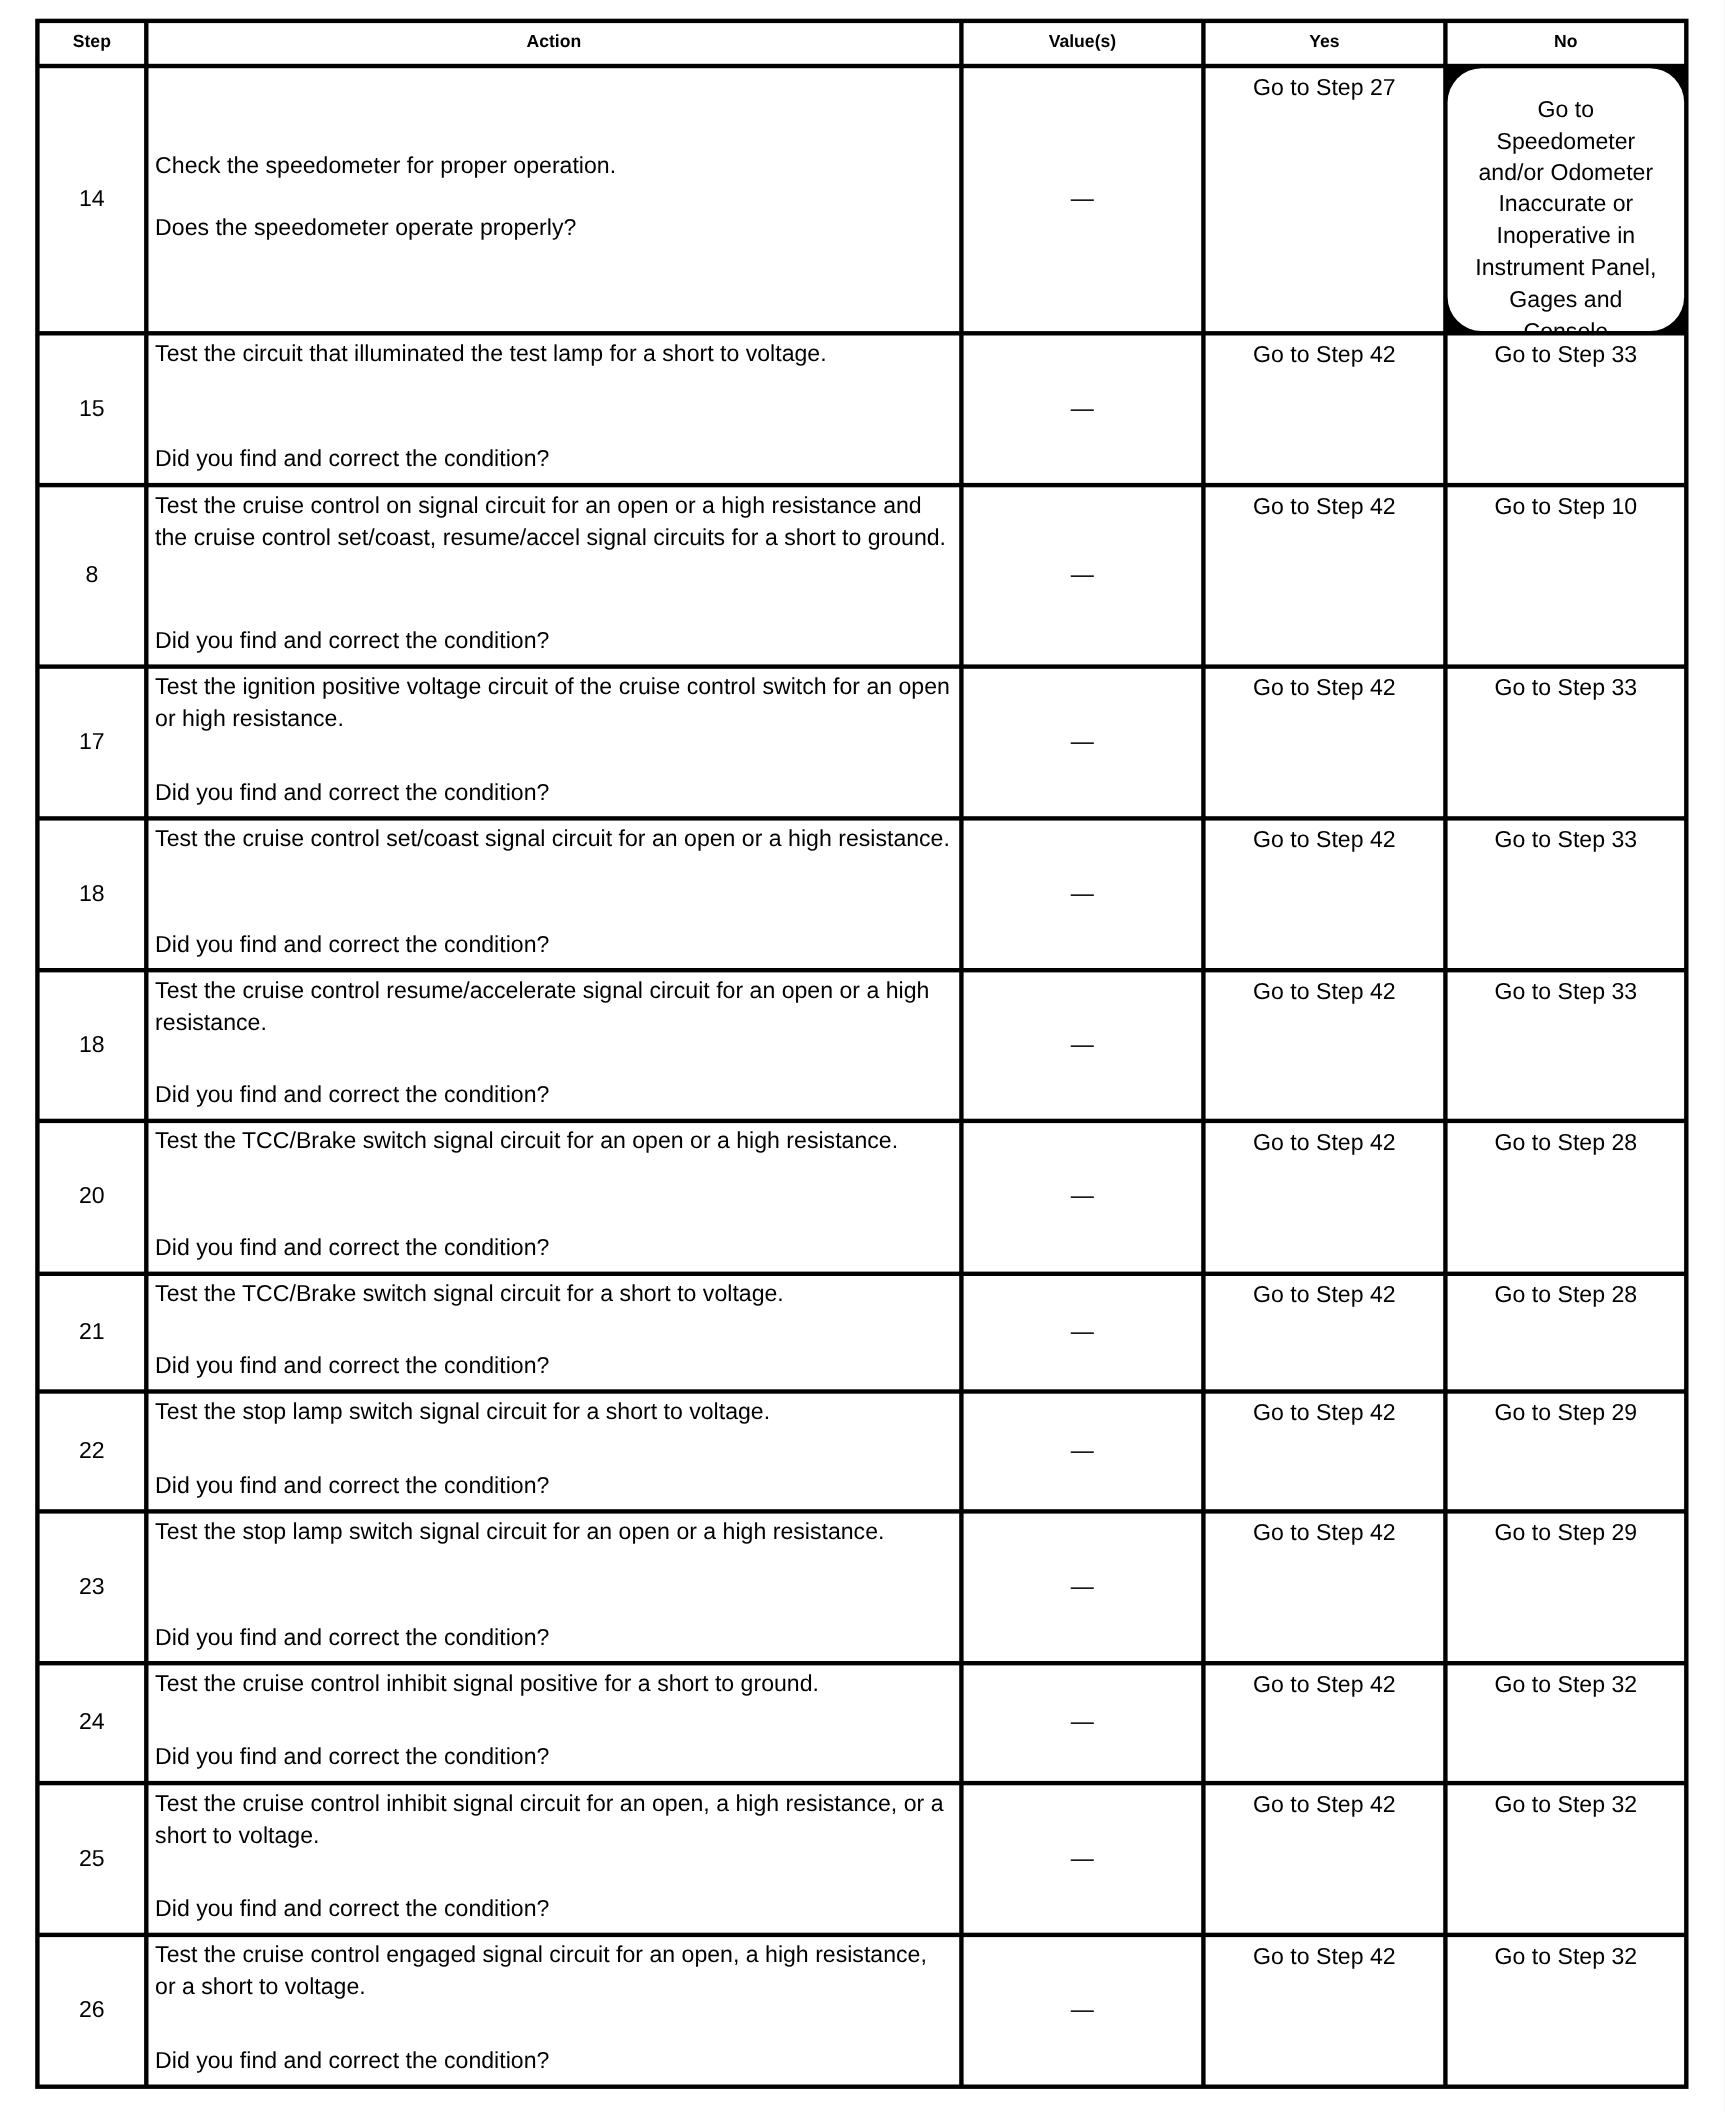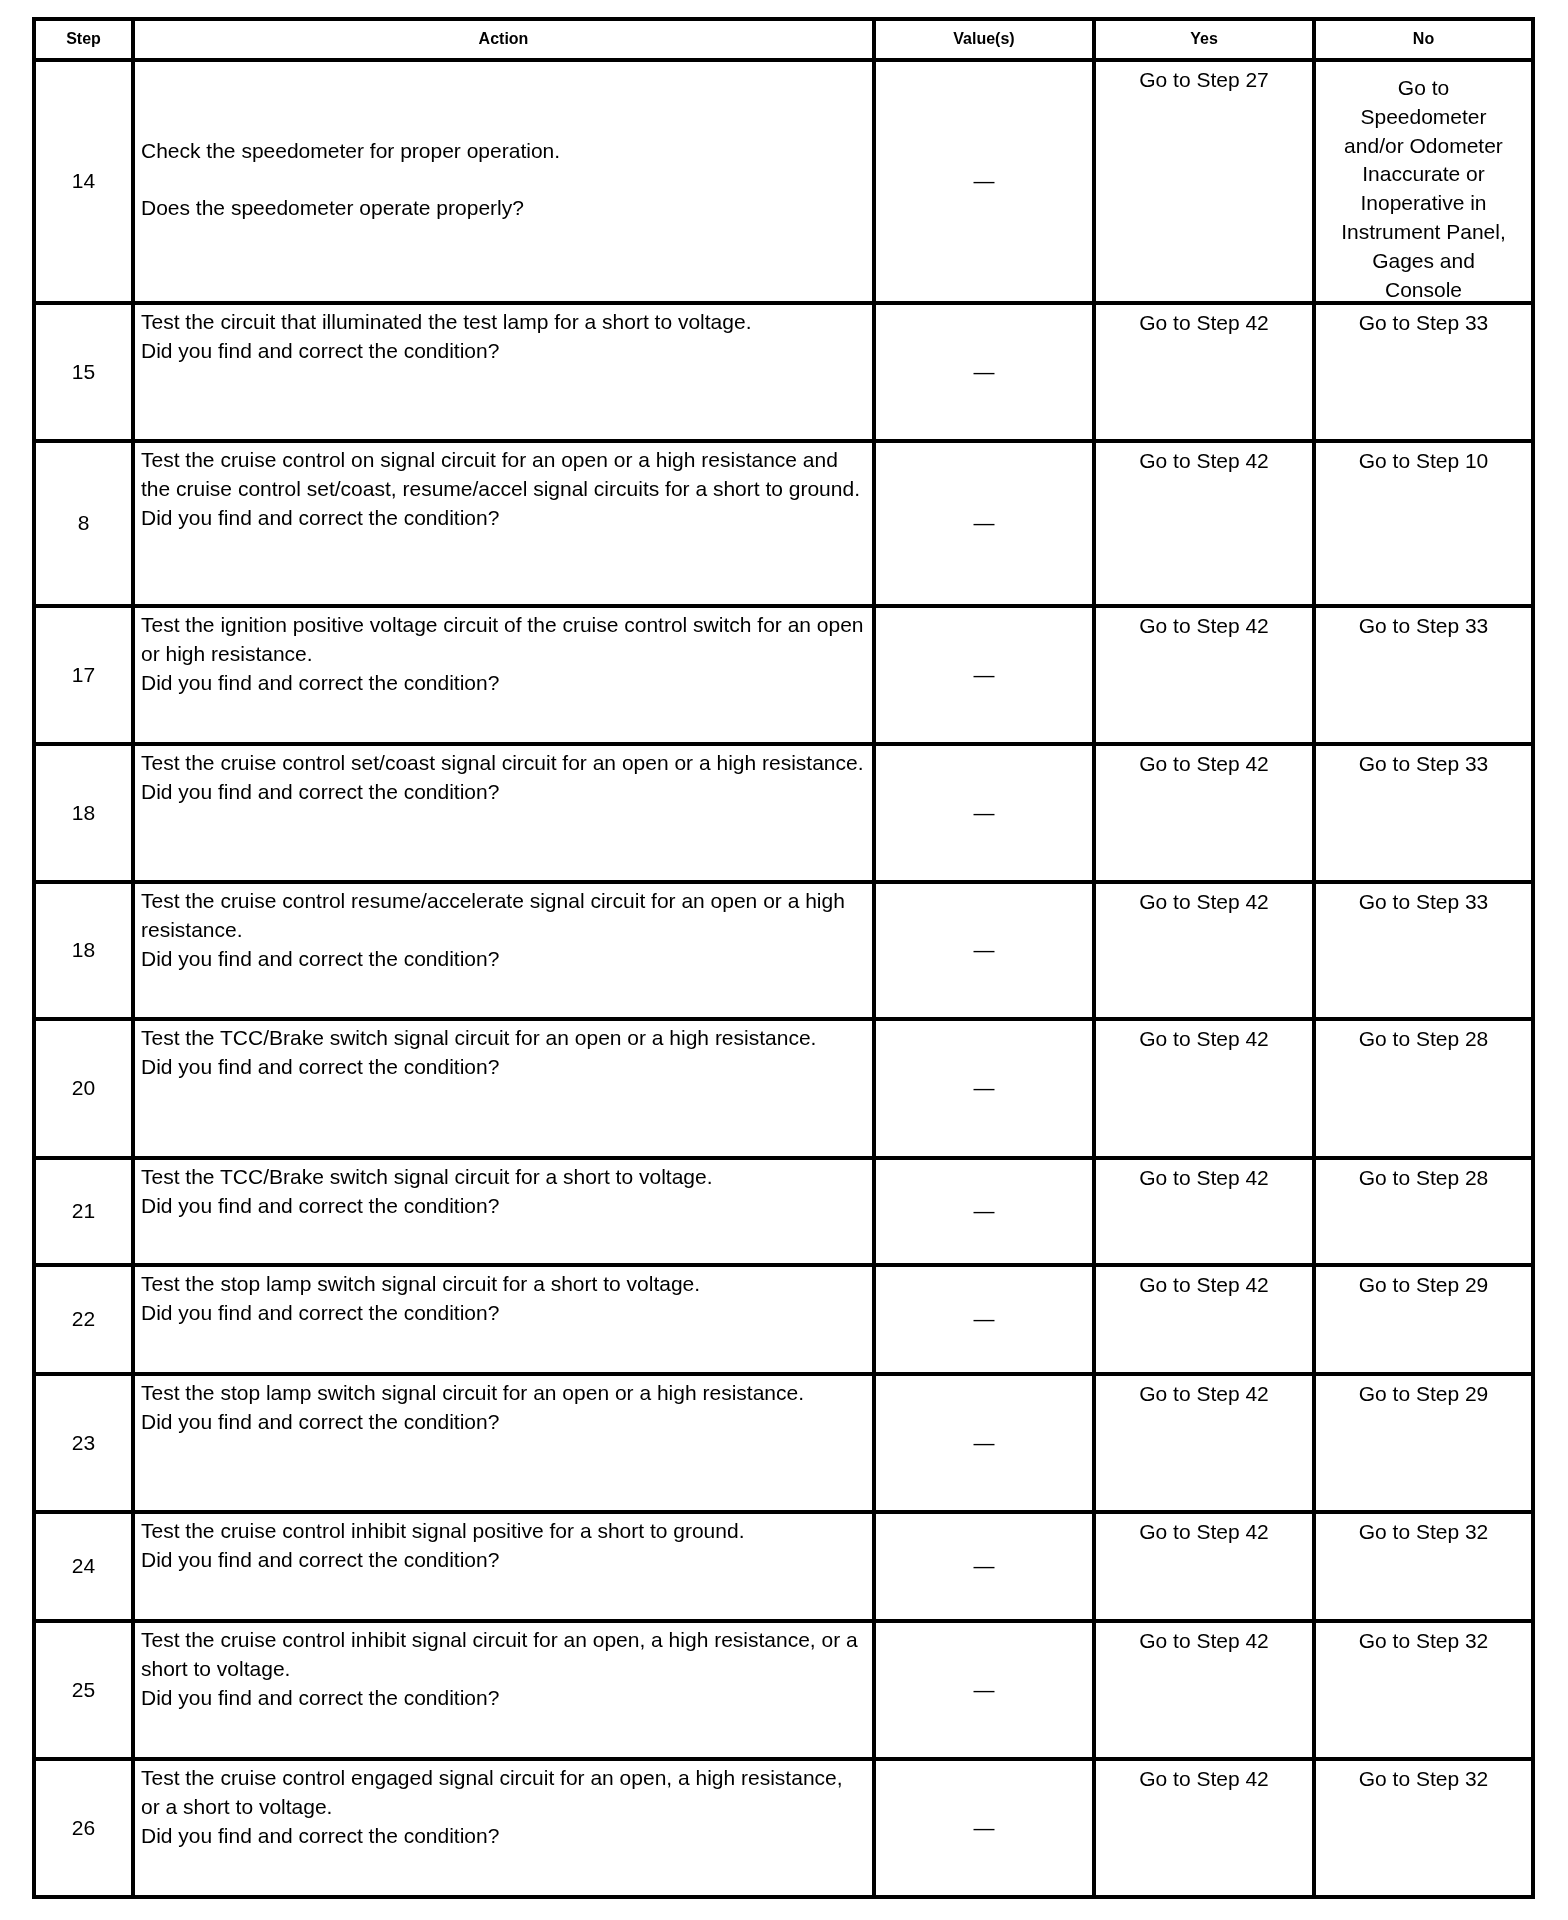--- a/index.html
+++ b/index.html
@@ -8,26 +8,26 @@
   .table {
     position: absolute; left: 32px; top: 17px;
     display: grid;
     grid-template-columns: 95px 737px 216px 216px 215px;
     grid-template-rows: 37px 239px 134px 161px 134px 134px 133px 135px 103px 105px 134px 105px 134px 134px;
     gap: 4px; padding: 4px; background: #000000;
   }
   .cell { background: #ffffff; box-sizing: border-box; font-size: 21px; line-height: 28.8px; }
   .hdr { font-weight: bold; text-align: center; display: flex; align-items: center; justify-content: center; font-size: 16px; }
   .step { display: flex; align-items: center; justify-content: center; }
-  .action { display: flex; flex-direction: column; padding: 3px 8px 6px 6px; }
+  .action { display: flex; flex-direction: column; justify-content: space-between; padding: 3px 8px 6px 6px; }
   .action.top { justify-content: center; }
   .action .gap { height: 28.8px; }
   .value { display: flex; align-items: center; justify-content: center; }
   .yes, .no { display: flex; flex-direction: column; justify-content: flex-start; align-items: center; text-align: center; padding: 4px 4px 6px 4px; }
-  .no.multi { justify-content: flex-start; padding-top: 12px; }
+  .no.multi { justify-content: flex-start; padding-top: 24px; border-radius: 31px; }
   .no.multi span { display: block; }
 </style>
 </head>
 <body>
 
 <div class="table">
 
   <div class="cell hdr">Step</div>
   <div class="cell hdr">Action</div>
   <div class="cell hdr">Value(s)</div>

